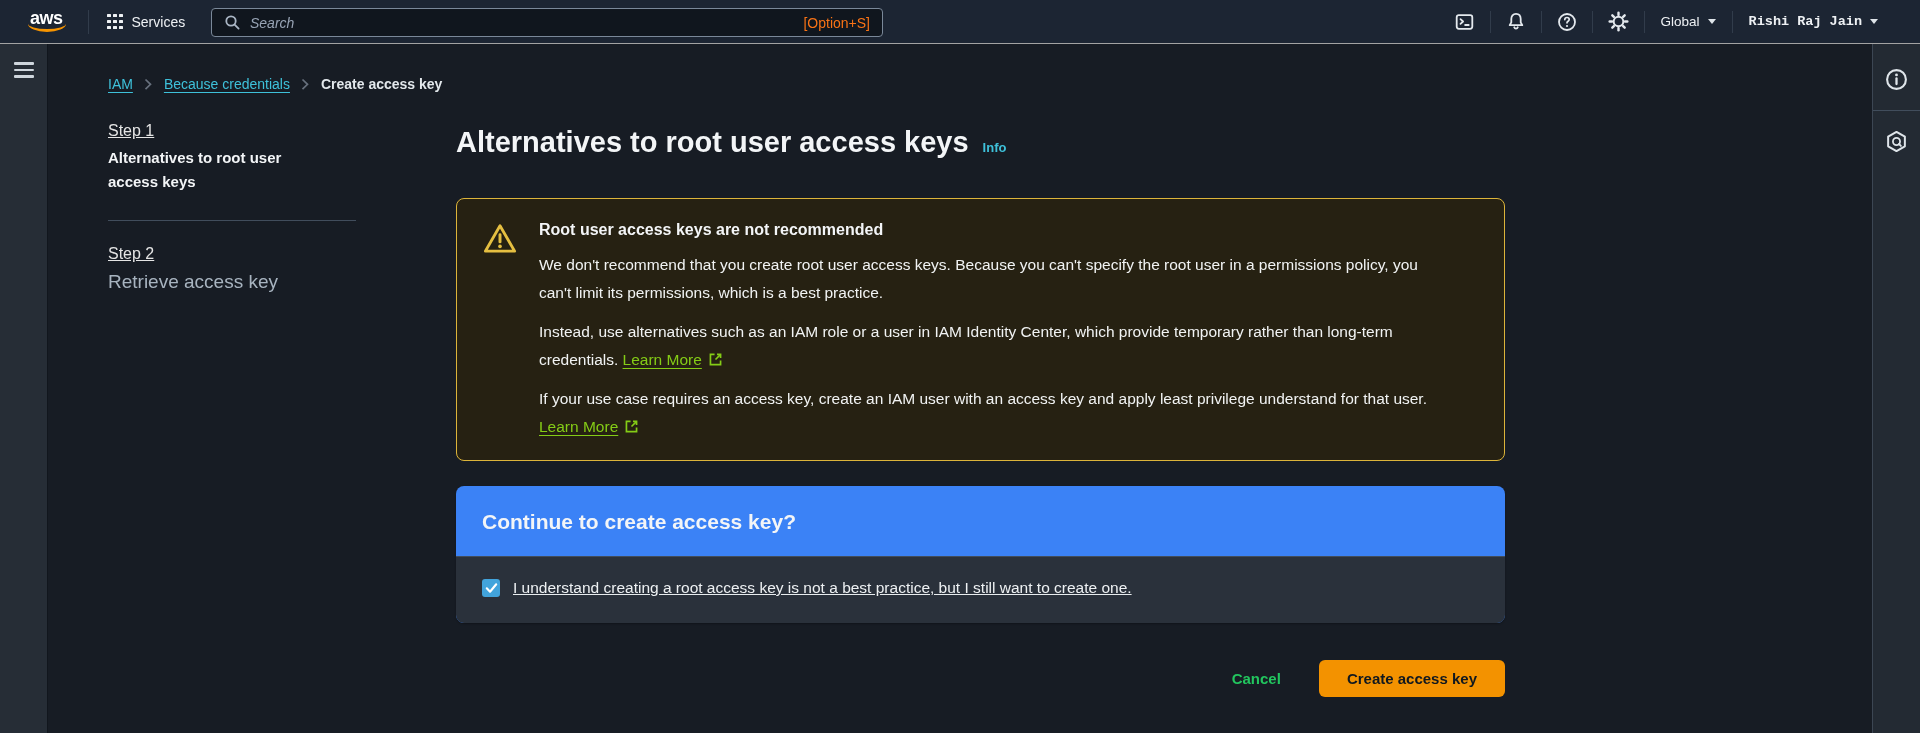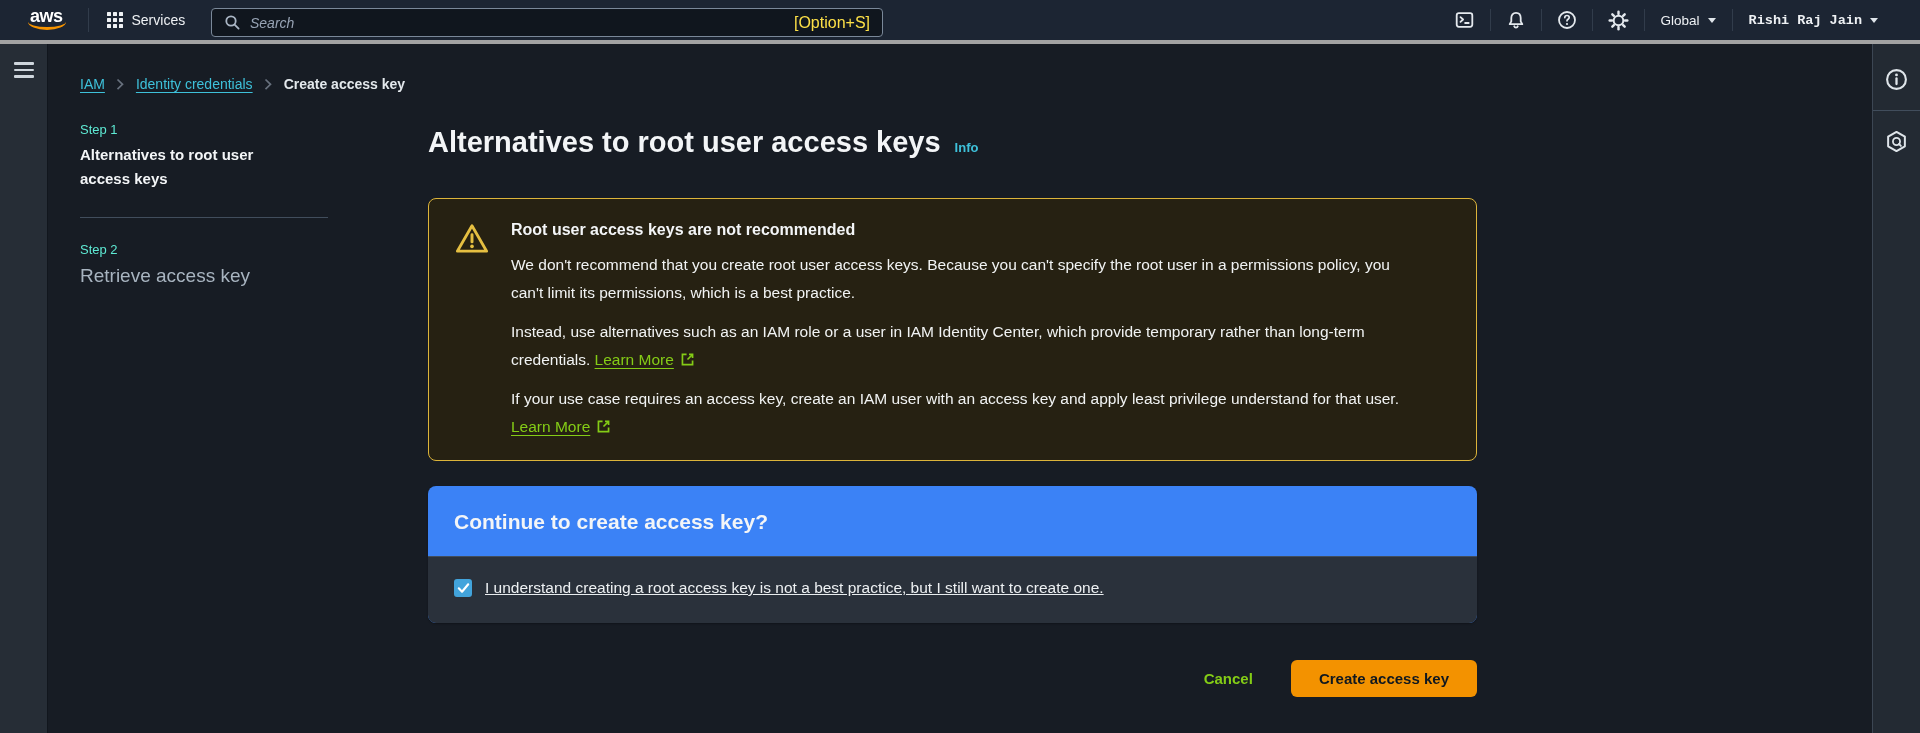--- a/index.html
+++ b/index.html
@@ -4,67 +4,67 @@
 <style>
   * { margin:0; padding:0; box-sizing:border-box; }
   html,body { background:#0e1218; }
   .app {
     width:1920px; height:733px; overflow:hidden; position:relative;
     background:#171c24; font-family:"Liberation Sans", sans-serif;
     display:flex; flex-direction:column; color:#e8ecee;
   }
   
   .topnav {
-    height:44px; flex:0 0 44px; background:#1c2533; border-bottom:4px solid #a3a3a3;
+    height:44px; flex:0 0 44px; background:#1c2533; border-bottom:1px solid #a3a3a3;
     display:flex; align-items:center; position:relative; padding:0 26px;
   }
   .nav-left { display:flex; align-items:center; gap:18px; }
   .aws-logo { position:relative; width:44px; height:30px; cursor:pointer; }
   .aws-text { font-weight:bold; font-size:18px; letter-spacing:-0.5px; color:#fff; position:absolute; left:4px; top:1px; }
   .swoosh { position:absolute; left:2px; top:16px; width:38px; height:9px;
     border-bottom:3px solid #f79400; border-radius:0 0 55% 55% / 0 0 100% 100%; }
   .vsep { width:1px; height:24px; background:#46536380; }
   .nav-item { display:flex; align-items:center; gap:9px; background:none; border:none; color:#eef1f4;
     font-family:inherit; font-size:14px; cursor:pointer; height:44px; }
   .grid-icon { display:grid; grid-template-columns:repeat(3,3.5px); grid-template-rows:repeat(3,3.5px); gap:2.5px; }
   .grid-icon i { background:#eef1f4; border-radius:0.5px; }
   
   .searchbox { position:absolute; left:211px; top:8px; width:672px; height:29px;
     background:#10161e; border:1px solid #7a8899; border-radius:4px;
     display:flex; align-items:center; padding:0 12px; gap:9px; }
   .searchbox svg { flex:0 0 auto; }
   .searchbox input { flex:1; background:transparent; border:none; outline:none; color:#d9dee4;
     font-family:inherit; font-size:14px; font-style:italic; }
   .searchbox input::placeholder { color:#97a3b4; opacity:1; }
-  .shortcut { color:#fde047; font-size:16px; }
+  .shortcut { color:#f97316; font-size:14px; }
   .nav-right { margin-left:auto; display:flex; align-items:center; }
   .nav-icon-btn { background:none; border:none; color:#e4e9ee; cursor:pointer;
     height:44px; display:flex; align-items:center; padding:0 15px; }
   .vsep2 { width:1px; height:22px; background:#46536380; }
   .nav-drop { display:flex; align-items:center; gap:8px; background:none; border:none; color:#eef1f4;
     font-family:inherit; font-size:13.5px; cursor:pointer; height:54px; padding:0 16px; }
   .nav-drop.user { font-weight:bold;font-family:Liberation Mono, monospace; }
   .caret { width:0; height:0; border-left:4.5px solid transparent; border-right:4.5px solid transparent;
     border-top:5.5px solid #dfe5ea; display:inline-block; }
   
   .body-row { flex:1; display:flex; min-height:0; }
   .left-strip { flex:0 0 48px; background:#262d36; border-right:1px solid #11161d; padding-top:14px;
     display:flex; justify-content:center; align-items:flex-start; }
   .hamburger { background:none; border:none; cursor:pointer; display:flex; flex-direction:column; gap:4px; padding:4px; }
   .hamburger i { width:20px; height:2.6px; background:#cfd6dd; border-radius:1px; }
-  .main { flex:1; min-width:0; padding-left:32px; }
+  .main { flex:1; min-width:0; padding-left:60px; }
   
   .breadcrumb { margin-top:32px; display:flex; align-items:center; gap:11px; font-size:14px; }
   .crumb-link { color:#3ec1da; text-decoration:underline; text-underline-offset:3px; cursor:pointer; }
   .crumb-current { color:#e3e8ec; font-weight:bold; }
   .crumb-chevron { display:flex; align-items:center; color:#67707d; }
   
   .content-row { display:flex; margin-top:30px; }
   .steps { flex:0 0 348px; padding-right:40px; }
-  .step-label { color:#5eead4; font-size:13px; }
+  .step-label { color:#e5e5e5; font-size:16px;text-decoration:underline; }
   .step-title-active { color:#f3f5f7; font-weight:bold; font-size:15px; line-height:24px; margin-top:6px; max-width:208px; }
   .step-divider { width:248px; height:1px; background:#414d5c; margin-top:26px; }
   .step2-label { margin-top:24px; }
   .step-title-idle { color:#a8b4c0; font-size:19px; margin-top:8px; }
   .content { width:1049px; }
   .page-title { color:#f3f5f7; font-size:29px; font-weight:bold; line-height:40px; display:flex; align-items:baseline; gap:14px; }
   .info-link { color:#3ec1da; font-size:13px; font-weight:bold; cursor:pointer; text-decoration:none; }
   
   .warning { margin-top:30px; background:#262112; border:1px solid #dcb43a; border-radius:8px;
     padding:22px 26px 20px 26px; display:flex; gap:22px; }
@@ -82,21 +82,21 @@
   .card-body { background:#2a313b; padding:22px 26px 26px 26px; }
   .checkrow { display:flex; align-items:center; gap:13px; cursor:pointer;text-decoration:underline; }
   .checkbox { width:18px; height:18px; border-radius:3px; border:2px solid #8a96a5; background:transparent;
     display:flex; align-items:center; justify-content:center; flex:0 0 18px; }
   .checkbox svg { visibility:hidden; }
   .checkbox.checked { background:#42a4dc; border-color:#42a4dc; }
   .checkbox.checked svg { visibility:visible; }
   .check-label { color:#eef1f3; font-size:15.5px; }
   
   .actions { margin-top:37px; display:flex; justify-content:flex-end; align-items:center; gap:34px; }
-  .btn-cancel { background:none; border:none; color:#84cc16; font-family:inherit; font-size:15px; font-weight:bold; cursor:pointer; padding:8px 4px; }
+  .btn-cancel { background:none; border:none; color:#22c55e; font-family:inherit; font-size:15px; font-weight:bold; cursor:pointer; padding:8px 4px; }
   .btn-primary { background:#f39200; border:none; border-radius:6px; color:#10181f; font-family:inherit;
     font-size:15px; font-weight:bold; padding:0 28px; height:37px; cursor:pointer; }
   
   .right-rail { flex:0 0 48px; background:#232a33; border-left:1px solid #3c4653; padding-top:18px;
     display:flex; flex-direction:column; align-items:center; }
   .rail-btn { background:none; border:none; color:#dfe5ea; cursor:pointer; padding:6px; display:flex; }
   .rail-sep { width:47px; height:1px; background:#414d5c; margin:13px 0; }
 </style>
 </head>
 <body>
@@ -199,21 +199,21 @@
 
     <main class="main">
 
       <nav class="breadcrumb">
         <a class="crumb-link">IAM</a>
         <span class="crumb-chevron">
           <svg width="9" height="13" viewBox="0 0 9 13">
               <path d="M1.5 1.5l5 4.8-5 4.8" fill="none" stroke="currentColor" stroke-width="1.7"></path>
             </svg>
         </span>
-        <a class="crumb-link">Identity credentials</a>
+        <a class="crumb-link">Because credentials</a>
         <span class="crumb-chevron">
           <svg width="9" height="13" viewBox="0 0 9 13">
               <path d="M1.5 1.5l5 4.8-5 4.8" fill="none" stroke="currentColor" stroke-width="1.7"></path>
             </svg>
         </span>
         <span class="crumb-current">Create access key</span>
       </nav>
 
       <div class="content-row">
 

